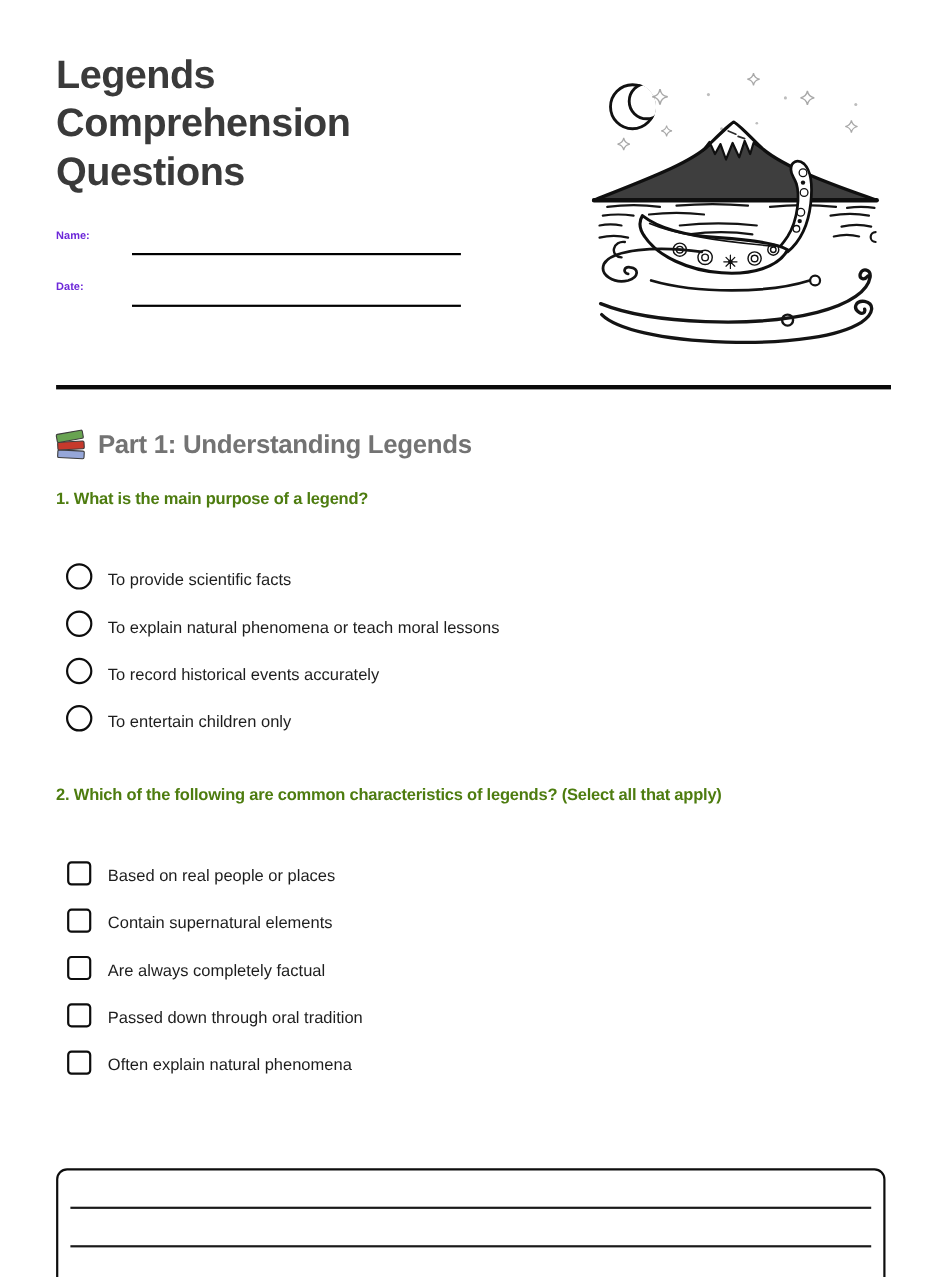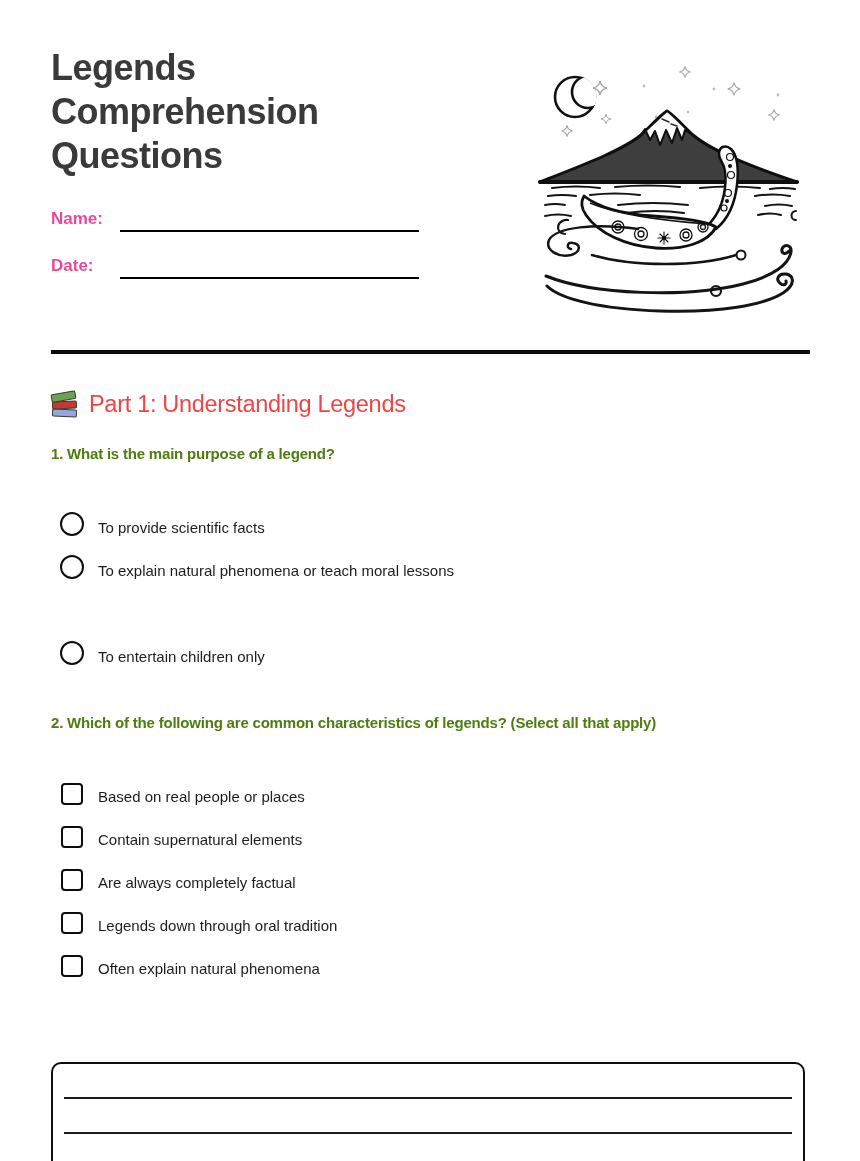--- a/index.html
+++ b/index.html
@@ -15,40 +15,40 @@
 
   .doc-title {
     position: absolute; left: 51px; top: 46px;
     font-size: 36px; font-weight: bold; line-height: 44px;
     letter-spacing: -0.5px; color: #3a3a3a;
   }
   .doc-title div { white-space: nowrap; }
 
   .field-label {
     position: absolute; left: 51px;
-    font-size: 17px; font-weight: bold; color: #ec4899;
+    font-size: 10px; font-weight: bold; color: #6d28d9;
   }
   .field-line {
     position: absolute; left: 120px; width: 299px; height: 2px;
     background: #000;
   }
 
   .illustration { position: absolute; left: 538px; top: 55px; width: 262px; height: 262px; }
 
   .divider {
     position: absolute; left: 51px; top: 350px; width: 759px; height: 4px;
     background: #0b0b0b;
   }
 
   .section-heading {
     position: absolute; left: 49px; top: 388px; height: 32px;
     display: flex; align-items: center; gap: 9px;
   }
   .section-heading .heading-text {
-    font-size: 23.5px; font-weight: normal; color: #ef4444; letter-spacing: -0.3px;
+    font-size: 23.5px; font-weight: bold; color: #737373; letter-spacing: -0.3px;
     white-space: nowrap;
   }
 
   .question {
     position: absolute; left: 51px;
     font-size: 15px; font-weight: bold; color: #4d7c0f;
     letter-spacing: -0.2px; white-space: nowrap;
   }
 
   .opt-row {
@@ -200,20 +200,24 @@
   <div class="question" style="top:445px">1. What is the main purpose of a legend?</div>
 
   <div class="opt-row radio-row" style="top:510px">
     <div class="radio-circle"></div>
     <span class="opt-label">To provide scientific facts</span>
   </div>
   <div class="opt-row radio-row" style="top:553px">
     <div class="radio-circle"></div>
     <span class="opt-label">To explain natural phenomena or teach moral lessons</span>
   </div>
+  <div class="opt-row radio-row" style="top:596px">
+    <div class="radio-circle"></div>
+    <span class="opt-label">To record historical events accurately</span>
+  </div>
   <div class="opt-row radio-row" style="top:639px">
     <div class="radio-circle"></div>
     <span class="opt-label">To entertain children only</span>
   </div>
 
   <div class="question" style="top:714px">2. Which of the following are common characteristics of legends? (Select all that apply)</div>
 
   <div class="opt-row check-row" style="top:779px">
     <div class="checkbox-square"></div>
     <span class="opt-label">Based on real people or places</span>
@@ -221,21 +225,21 @@
   <div class="opt-row check-row" style="top:822px">
     <div class="checkbox-square"></div>
     <span class="opt-label">Contain supernatural elements</span>
   </div>
   <div class="opt-row check-row" style="top:865px">
     <div class="checkbox-square"></div>
     <span class="opt-label">Are always completely factual</span>
   </div>
   <div class="opt-row check-row" style="top:908px">
     <div class="checkbox-square"></div>
-    <span class="opt-label">Legends down through oral tradition</span>
+    <span class="opt-label">Passed down through oral tradition</span>
   </div>
   <div class="opt-row check-row" style="top:951px">
     <div class="checkbox-square"></div>
     <span class="opt-label">Often explain natural phenomena</span>
   </div>
 
 
   <div class="answer-box">
     <div class="answer-line" style="top:33px"></div>
     <div class="answer-line" style="top:68px"></div>

